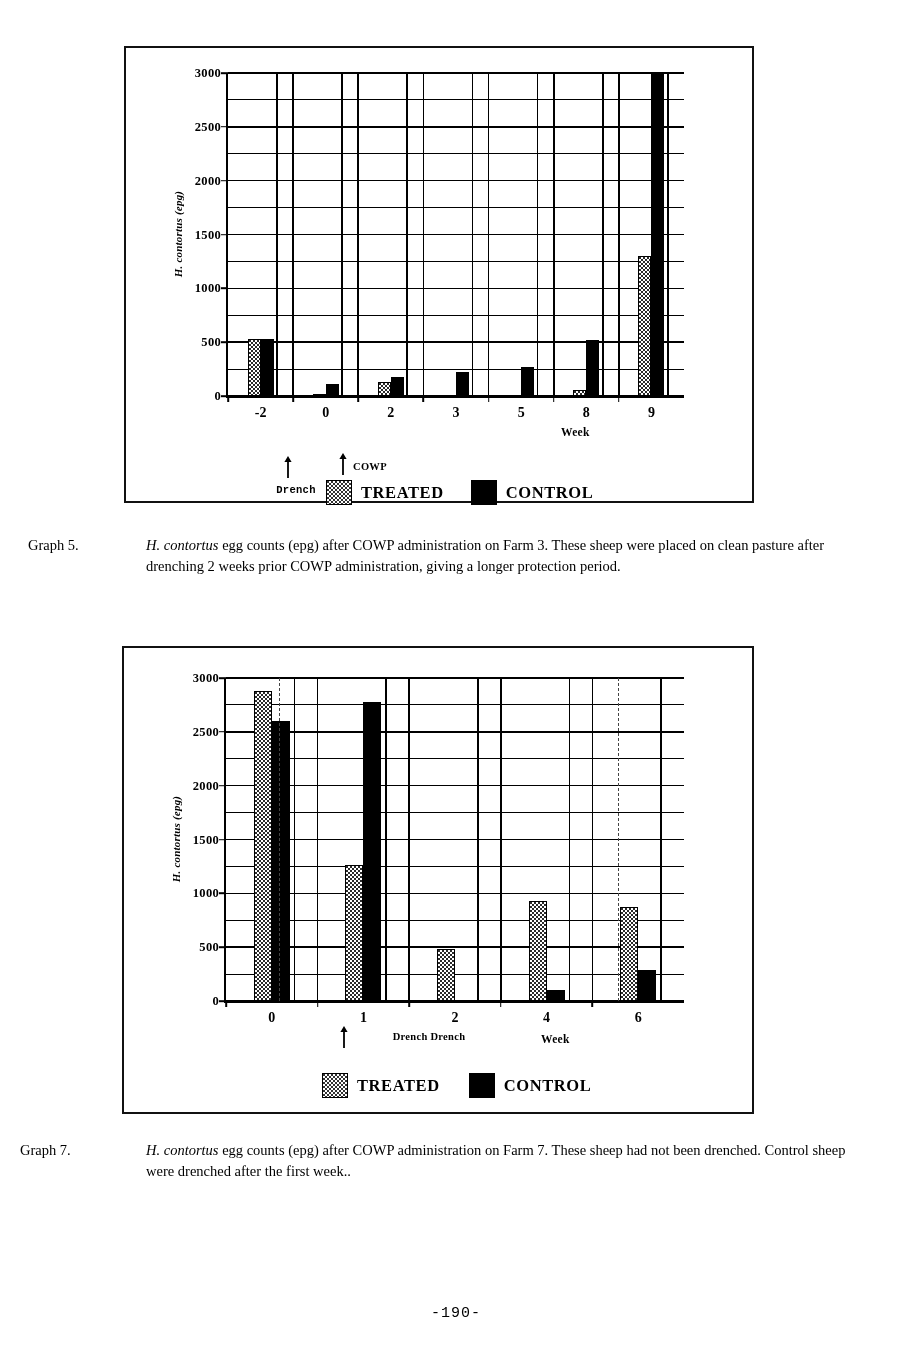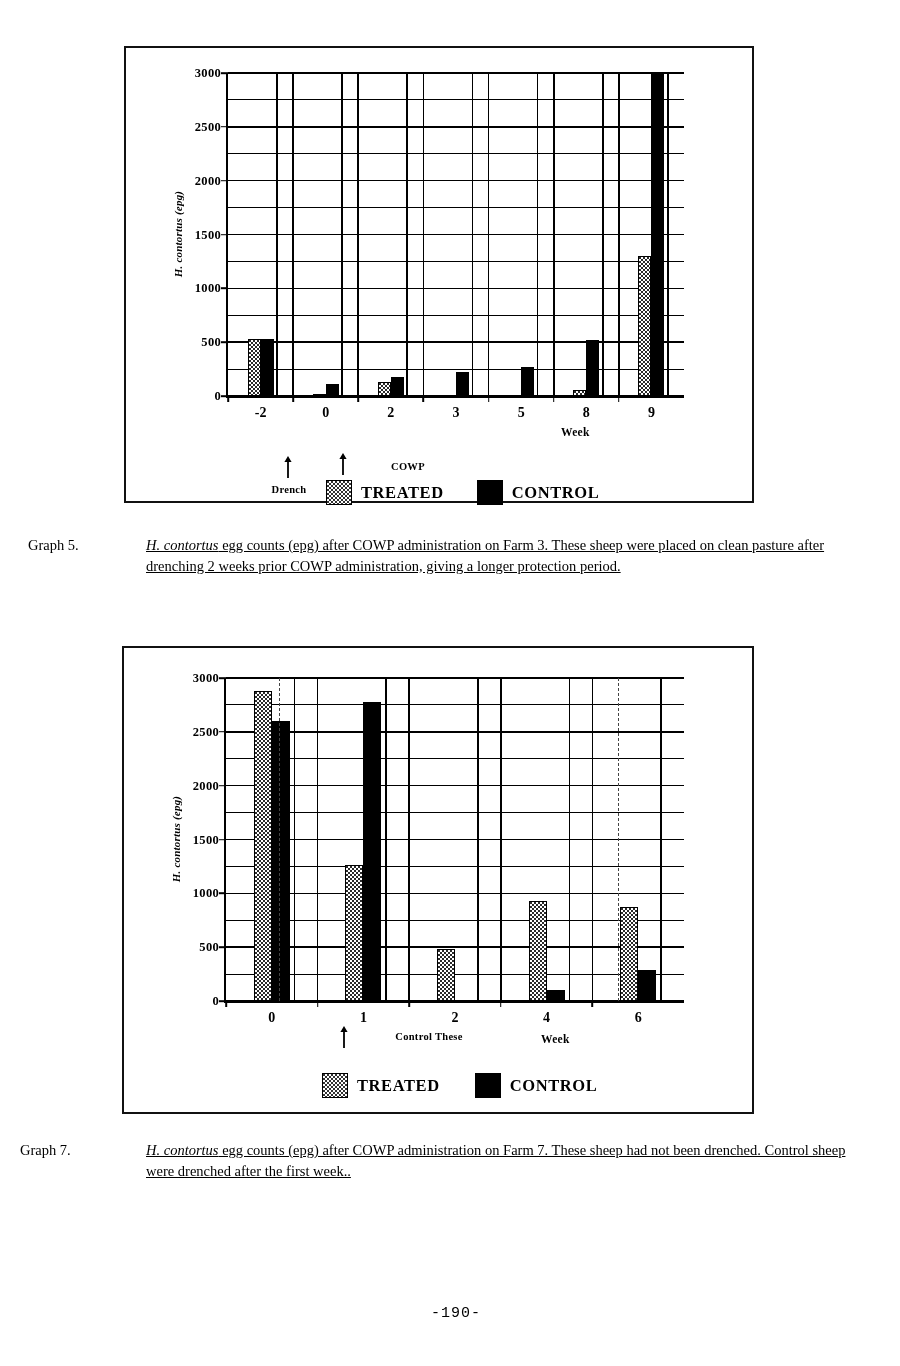--- a/index.html
+++ b/index.html
@@ -137,21 +137,21 @@
     position: absolute;
     width: 10px;
     height: 22px;
   }
 
   
   .legend {
     position: absolute;
     display: flex;
     align-items: center;
-    gap: 11px;
+    gap: 5px;
   }
   .legend-item { display: flex; align-items: center; gap: 9px; }
   .swatch {
     width: 26px; height: 25px;
     box-sizing: border-box;
     border: 1.6px solid #000;
   }
   .swatch.treated {
     background-color: #ffffff;
     background-image:
@@ -177,21 +177,20 @@
   .caption-label {
     position: absolute;
     left: 0;
     top: 0;
     font-family: "Liberation Serif", serif;
     font-size: 14.5px;
   }
   .caption-body {
     position: absolute;
     text-align: left;
-    text-decoration: underline;
   }
   .sp-italic { font-style: italic; }
 
   
   #page-number {
     position: absolute;
     left: 0; right: 0;
     top: 1305px;
     text-align: center;
     font-family: "Liberation Mono", monospace;
@@ -279,29 +278,29 @@
     <div class="ytitle" style="left:-8px; top:180px; width:120px; text-align:center;">H. contortus (epg)</div>
 
     <div class="xtitle" style="left:435px; top:378px;">Week</div>
   </div>
 
   <div style="position:absolute; left:122px; top:408px; width:80px; text-align:center;">
     <svg class="arrow-up" viewBox="0 0 10 22" style="position:relative; left:0; display:block; margin:0 auto;">
       <line x1="5" y1="22" x2="5" y2="4" stroke="#000" stroke-width="1.8"></line>
       <polygon points="5,0 1.4,6 8.6,6" fill="#000"></polygon>
     </svg>
-    <div class="annot" style="position:relative; left:1px; top:6px; ">Drench</div>
+    <div class="annot" style="position:relative; left:8px; top:6px; font-family:Liberation Mono, monospace;">Drench</div>
   </div>
 
   <div style="position:absolute; left:212px; top:405px; display:flex; align-items:flex-start; gap:5px;">
     <svg class="arrow-up" viewBox="0 0 10 22" style="position:relative;">
       <line x1="5" y1="22" x2="5" y2="4" stroke="#000" stroke-width="1.8"></line>
       <polygon points="5,0 1.4,6 8.6,6" fill="#000"></polygon>
     </svg>
-    <div class="annot" style="position:relative; top:8px;margin-left:38px;">COWP</div>
+    <div class="annot" style="position:relative; top:8px;">COWP</div>
   </div>
 
   <div class="legend" style="left:200px; top:432px;">
     <div class="legend-item">
       <span class="swatch treated"></span>
       <span class="legend-label">TREATED</span>
     </div>
     <div class="legend-item" style="margin-left:22px;">
       <span class="swatch control"></span>
       <span class="legend-label">CONTROL</span>
@@ -383,21 +382,21 @@
     <div class="ytitle" style="left:-8px; top:185px; width:120px; text-align:center;">H. contortus (epg)</div>
 
     <div class="xtitle" style="left:417px; top:385px;">Week</div>
   </div>
 
   <div style="position:absolute; left:215px; top:378px; width:180px; text-align:center;">
     <svg class="arrow-up" viewBox="0 0 10 22" style="display:block; margin:0 auto;">
       <line x1="5" y1="22" x2="5" y2="4" stroke="#000" stroke-width="1.8"></line>
       <polygon points="5,0 1.4,6 8.6,6" fill="#000"></polygon>
     </svg>
-    <div class="annot" style="position:relative; top:5px; text-align:center;">Control These</div>
+    <div class="annot" style="position:relative; top:5px; text-align:center;">Drench Drench</div>
   </div>
 
   <div class="legend" style="left:198px; top:425px;">
     <div class="legend-item">
       <span class="swatch treated"></span>
       <span class="legend-label">TREATED</span>
     </div>
     <div class="legend-item" style="margin-left:24px;">
       <span class="swatch control"></span>
       <span class="legend-label">CONTROL</span>

